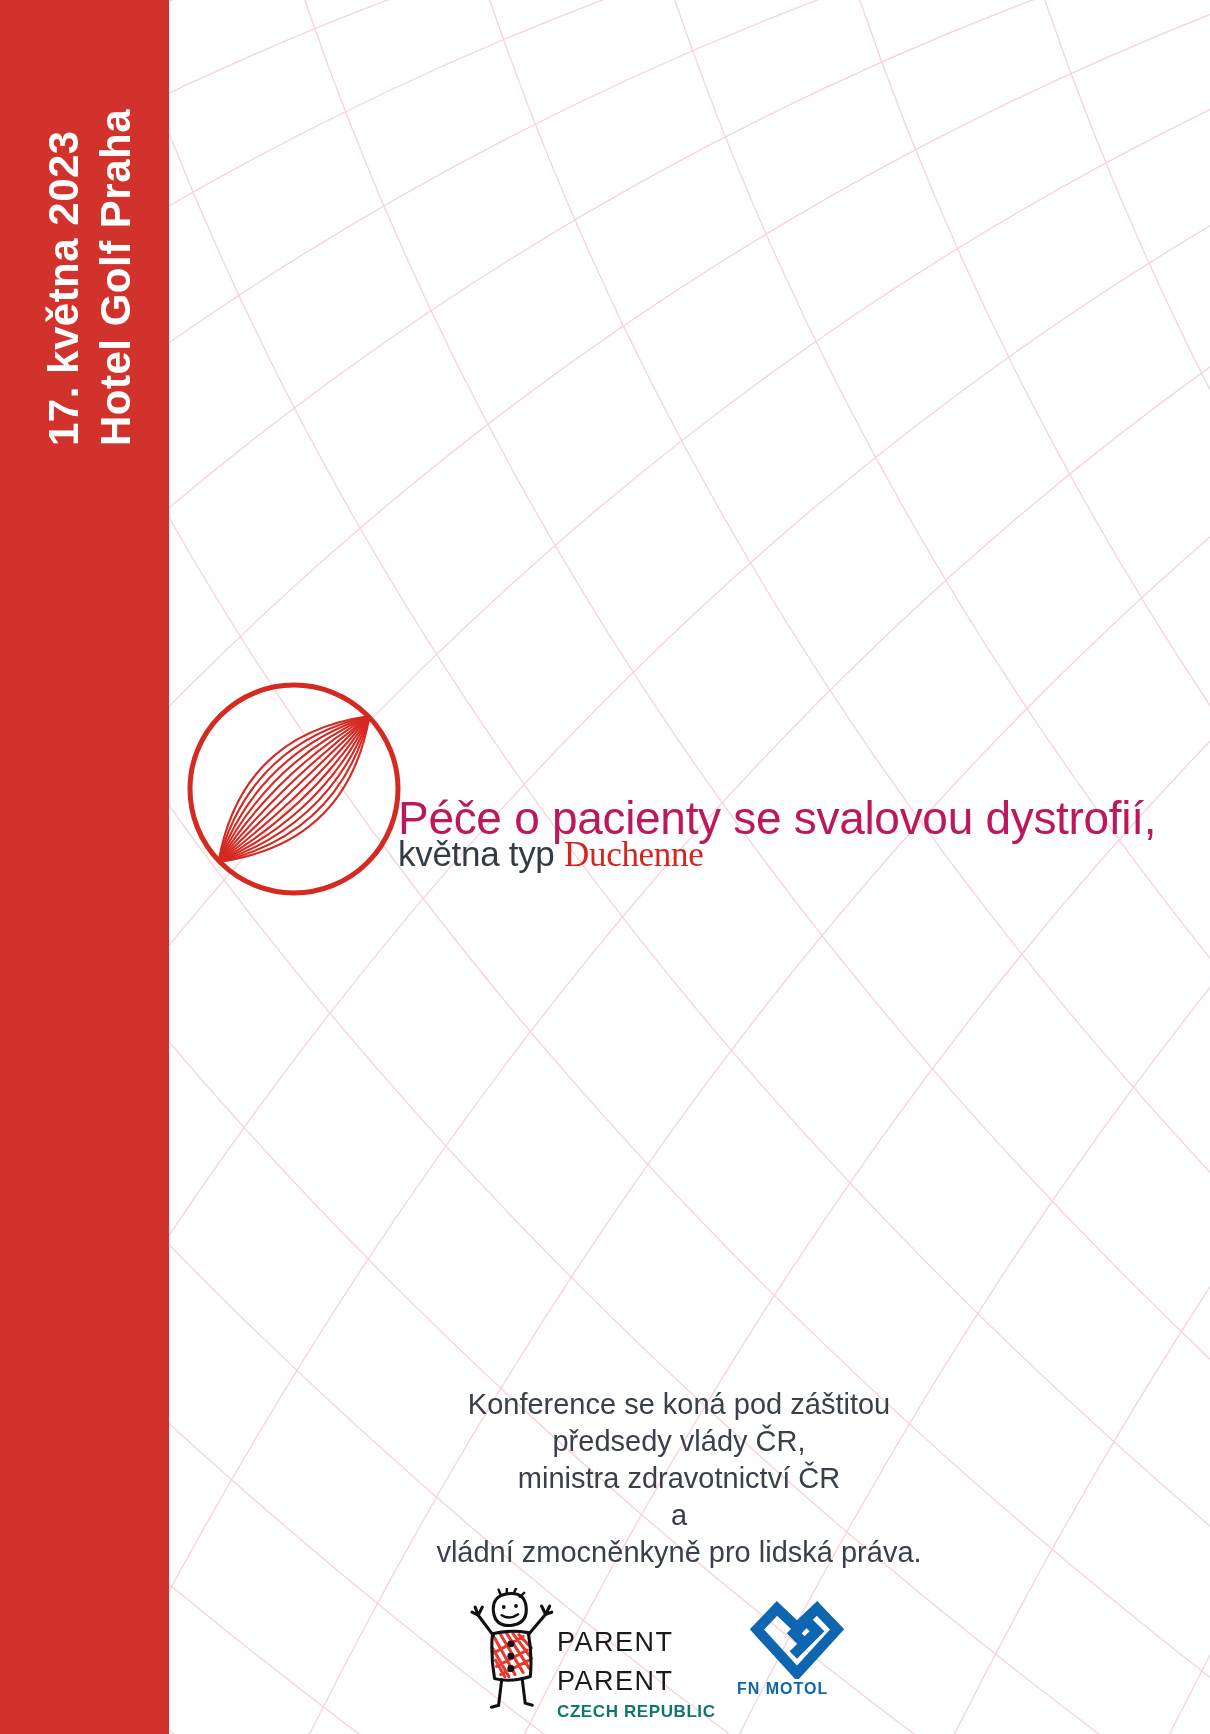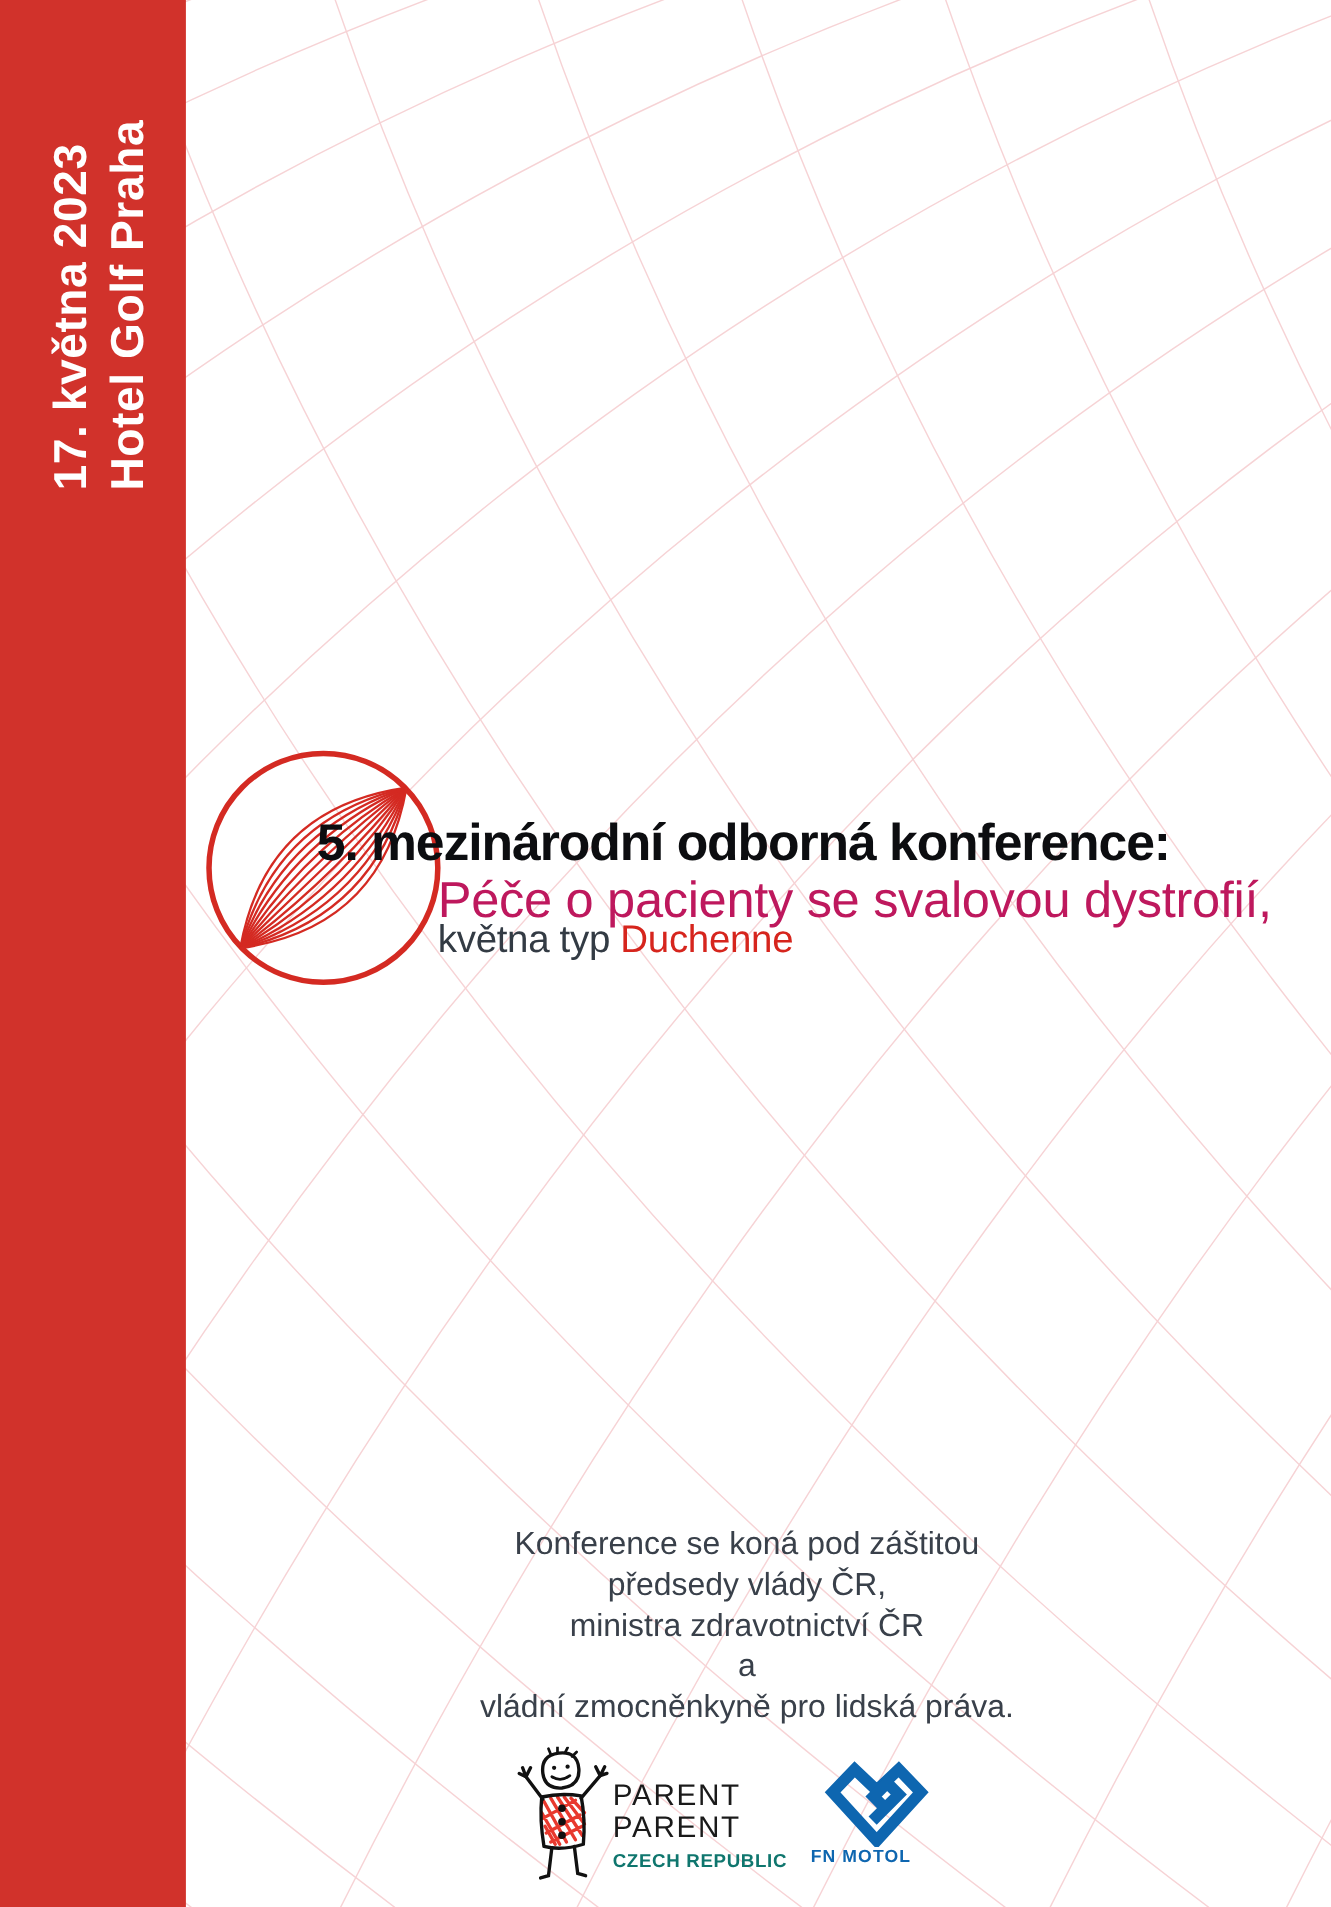--- a/index.html
+++ b/index.html
@@ -32,32 +32,32 @@
     color:#0c0d10;white-space:nowrap;
   }
   #subtitle1{
     position:absolute;left:398px;top:791px;z-index:3;
     font-size:46px;color:#be185d;white-space:nowrap;letter-spacing:-.3px;
   }
   #subtitle2{
     position:absolute;left:398px;top:834px;z-index:3;
     font-size:35px;color:#333b44;white-space:nowrap;letter-spacing:-.3px;
   }
-  #subtitle2 .em{color:#d6251d;}
+  #subtitle2 .em{color:#d6251d;font-family:Liberation Serif, serif;}
   
   #patronage{
     position:absolute;left:139px;top:1386px;width:1080px;z-index:3;
     text-align:center;color:#39404a;font-size:29px;line-height:37px;
   }
   
   #pp-logo{position:absolute;left:470px;top:1588px;z-index:3;}
   #pp-text{position:absolute;left:557px;top:1618px;z-index:3;}
   #pp-line1,#pp-line2{
     font-size:27px;color:#1a1a1a;letter-spacing:1.5px;line-height:29px;
-    font-weight:500;white-space:nowrap;
+    font-weight:500;white-space:nowrap;margin-top:10px;
   }
   #pp-line3{
     font-size:17px;color:#0f766e;font-weight:bold;letter-spacing:.6px;
     margin-top:6px;white-space:nowrap;
   }
   #fn-logo{position:absolute;left:749px;top:1597px;z-index:3;}
   #fn-label{
     position:absolute;left:737px;top:1680px;width:120px;z-index:3;
     font-size:16px;font-weight:bold;color:#0e66b0;
     letter-spacing:1px;white-space:nowrap;
@@ -128,21 +128,20 @@
       </g>
   </svg>
 
   <div id="sidebar" style="background: rgb(209, 50, 43);">
     <div id="sidebar-text">
       <div>17. května 2023</div>
       <div>Hotel Golf Praha</div>
     </div>
   </div>
 
-  <div id="title">5. mezinárodní odborná konference:</div>
   <div id="subtitle1">Péče o pacienty se svalovou dystrofií,</div>
   <div id="subtitle2"><span>května typ </span><span class="em">Duchenne</span></div>
 
   <div id="patronage">
     <div>Konference se koná pod záštitou</div>
     <div>předsedy vlády ČR,</div>
     <div>ministra zdravotnictví ČR</div>
     <div>a</div>
     <div>vládní zmocněnkyně pro lidská práva.</div>
   </div>

